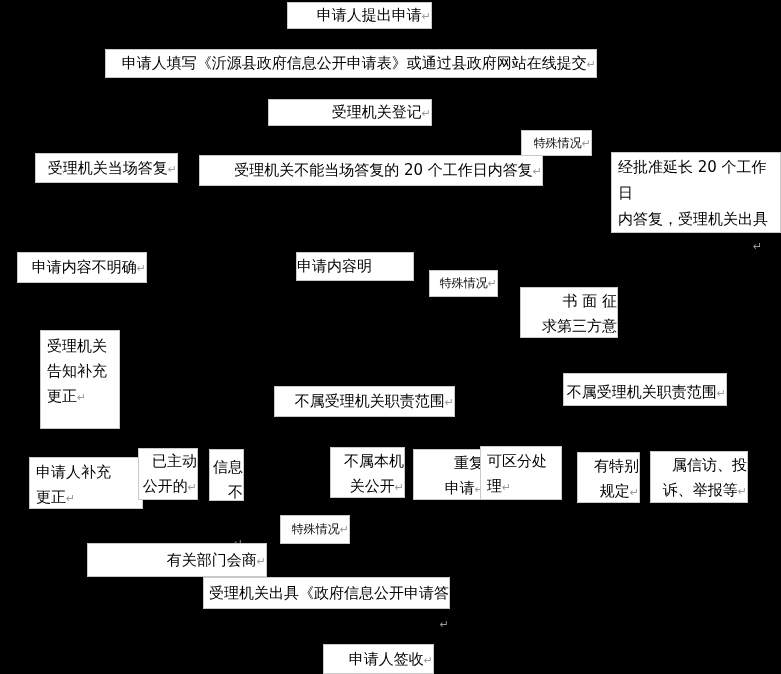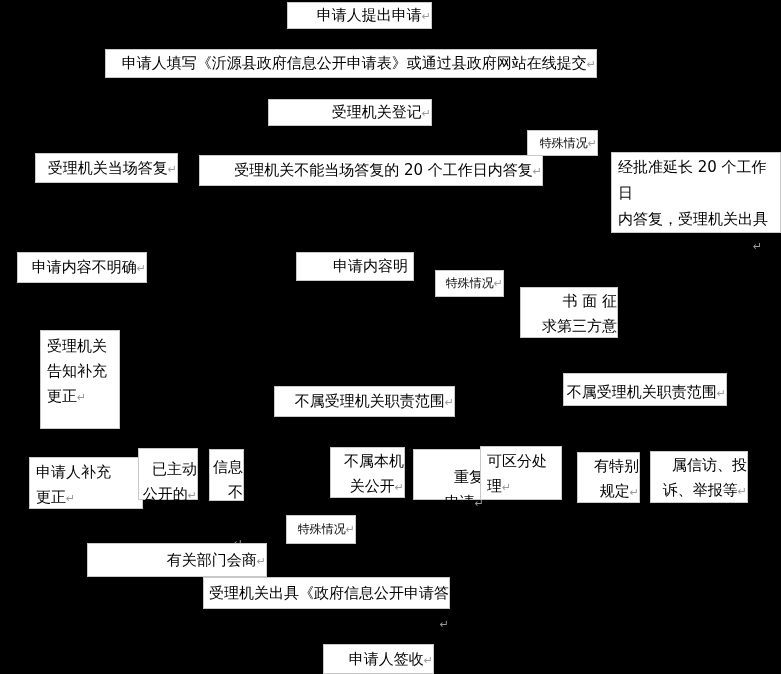--- a/index.html
+++ b/index.html
@@ -7,22 +7,22 @@
     position:relative; width:781px; height:674px; background:#000000;
     font-family:"DejaVu Sans", sans-serif; overflow:hidden;
   }
   .node {
     position:absolute; box-sizing:border-box;
     background:#ffffff; border:1px solid #c9c9c9; color:#000000;
     font-size:15px; line-height:25px;
   }
   .c { text-align:right; }
   .l { text-align:left; padding:2px 6px; }
-  .r { text-align:right; padding-right:5px; }
-  .sm { font-size:12px; line-height:24px;margin-left:6px; }
+  .r { text-align:left; padding-right:5px; }
+  .sm { font-size:12px; line-height:24px; }
   .t { white-space:pre-wrap; }
   .mark { color:#9a9a9a; font-size:11px; }
 </style>
 </head>
 <body>
 
 <div id="stage">
 
   <div class="node c" style="left:287px;top:2px;width:145px;height:27px">
     <span class="t">申请人提出申请</span><span class="mark">↵</span>
@@ -83,37 +83,37 @@
 
   <div class="node c" style="left:563px;top:373px;width:164px;height:33px;line-height:36px">
     <span class="t">不属受理机关职责范围</span><span class="mark">↵</span>
   </div>
 
   <div class="node l" style="left:29px;top:457px;width:114px;height:52px">
     <span class="t">申请人补充
 更正</span><span class="mark">↵</span>
   </div>
 
-  <div class="node c" style="left:138px;top:448px;width:60px;height:52px;padding-top:8px">
+  <div class="node c" style="left:138px;top:448px;width:60px;height:52px;padding-top:0">
     <span class="t">已主动
 公开的</span><span class="mark">↵</span>
   </div>
 
   <div class="node c" style="left:209px;top:449px;width:35px;height:52px;padding-top:5px">
     <span class="t">信息不
 存在的</span><span class="mark">↵</span>
   </div>
 
 
   <div class="node c" style="left:330px;top:447px;width:75px;height:51px;padding-top:1px">
     <span class="t">不属本机
 关公开</span><span class="mark">↵</span>
   </div>
 
-  <div class="node c" style="left:413px;top:449px;width:72px;height:51px;padding-top:15px">
+  <div class="node c" style="left:413px;top:449px;width:72px;height:51px;padding-top:1px">
     <span class="t">重复
 申请</span><span class="mark">↵</span>
   </div>
 
   <div class="node l" style="left:480px;top:446px;width:82px;height:54px">
     <span class="t">可区分处
 理</span><span class="mark">↵</span>
   </div>
 
   <div class="node c" style="left:577px;top:452px;width:63px;height:51px;padding-top:1px">

